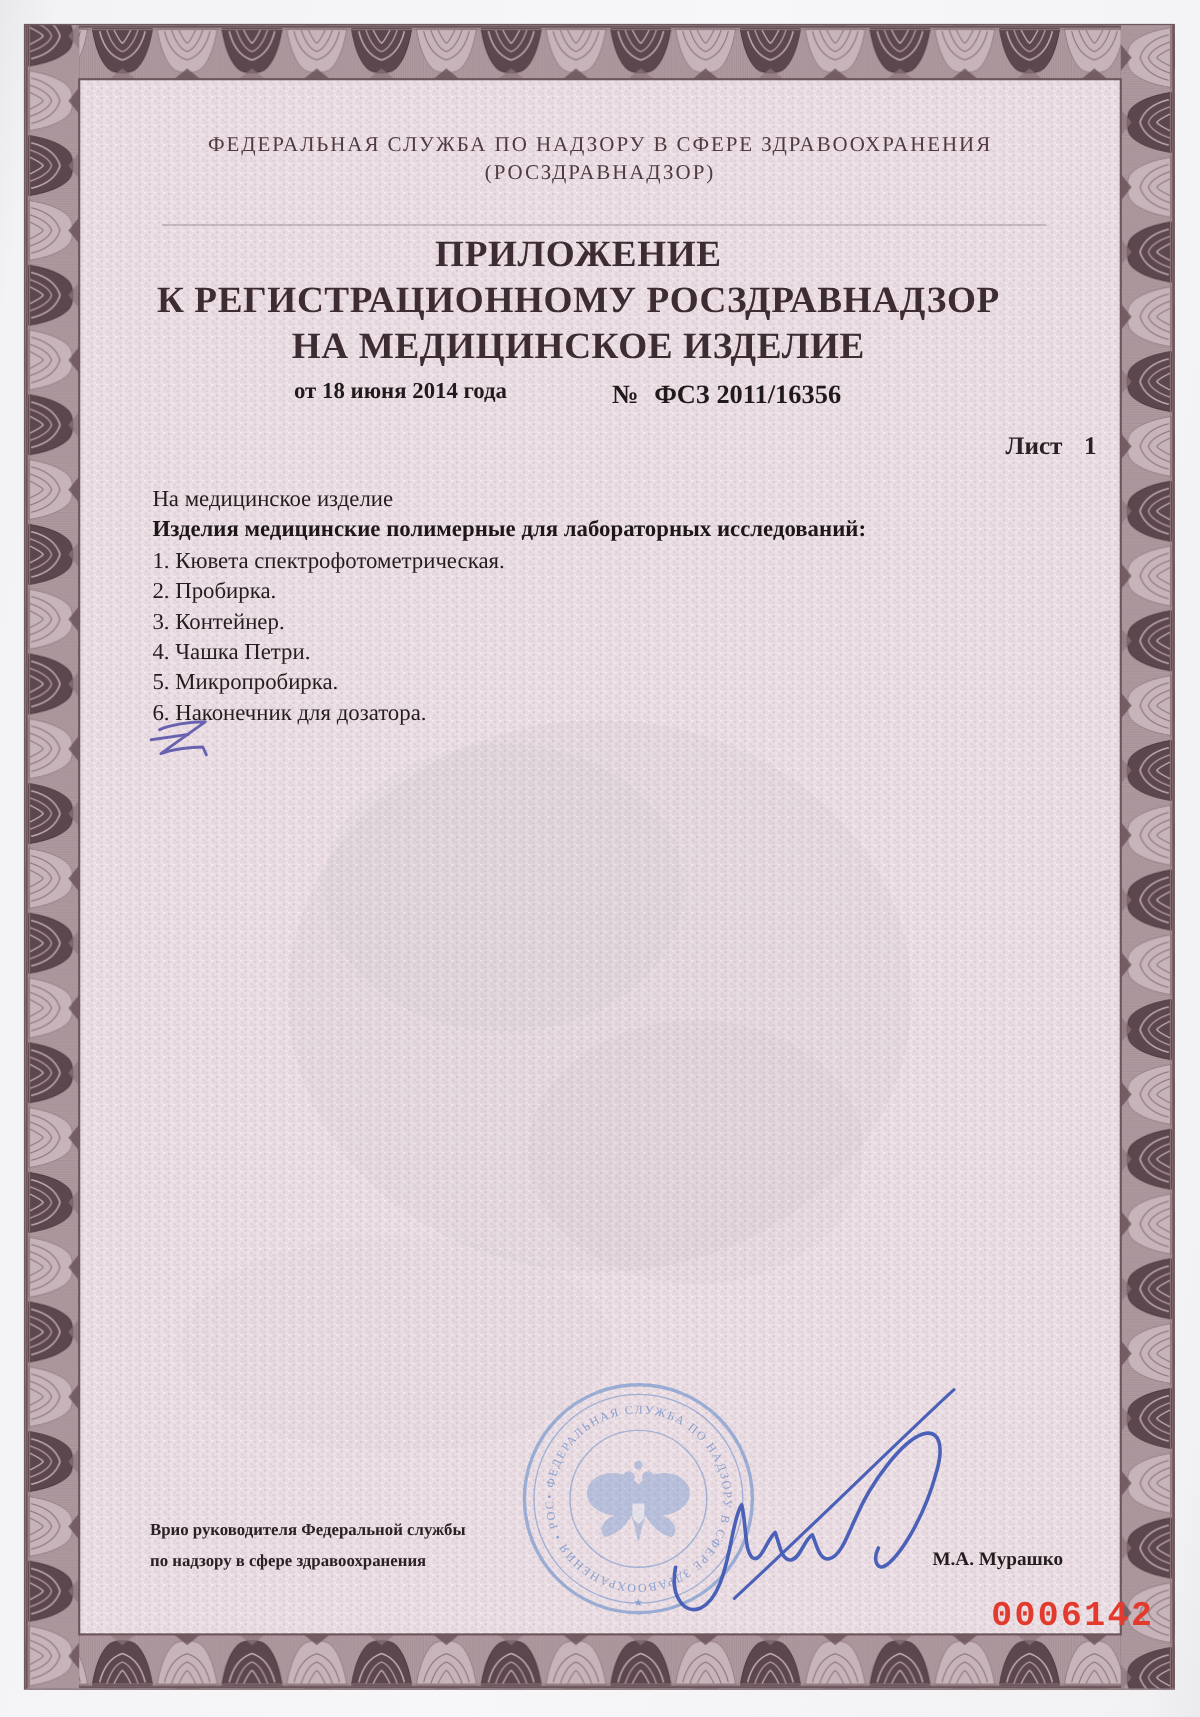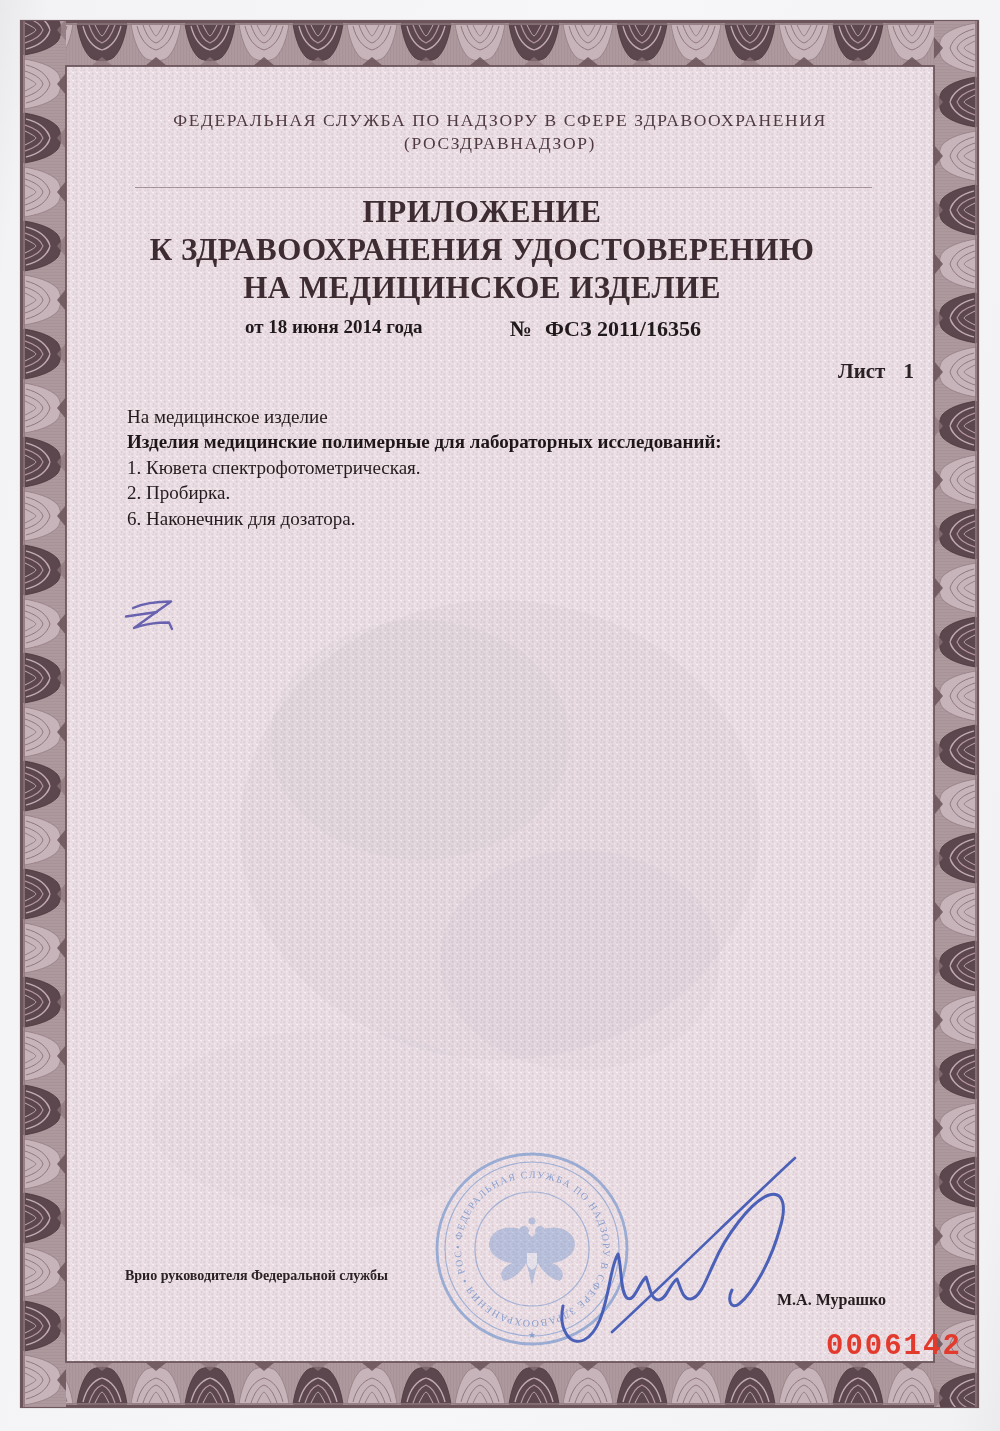--- a/index.html
+++ b/index.html
@@ -143,46 +143,50 @@
   <div class="layer content">
     <div class="agency">
       <div>ФЕДЕРАЛЬНАЯ СЛУЖБА ПО НАДЗОРУ В СФЕРЕ ЗДРАВООХРАНЕНИЯ</div>
       <div>(РОСЗДРАВНАДЗОР)</div>
     </div>
 
     <div class="divider"></div>
 
     <div class="title">
       <div>ПРИЛОЖЕНИЕ</div>
-      <div>К ЗДРАВООХРАНЕНИЯ УДОСТОВЕРЕНИЮ</div>
+      <div>К РЕГИСТРАЦИОННОМУ РОСЗДРАВНАДЗОР</div>
       <div>НА МЕДИЦИНСКОЕ ИЗДЕЛИЕ</div>
     </div>
 
     <div class="date-text">от 18 июня 2014 года</div>
 
     <div class="reg-number">
       <span>№</span>
       <span>ФСЗ 2011/16356</span>
     </div>
 
     <div class="sheet">
       <span>Лист</span>
       <span>1</span>
     </div>
 
     <div class="body-block">
       <div>На медицинское изделие</div>
       <div class="bold">Изделия медицинские полимерные для лабораторных исследований:</div>
       <div>1. Кювета спектрофотометрическая.</div>
       <div>2. Пробирка.</div>
+      <div>3. Контейнер.</div>
+      <div>4. Чашка Петри.</div>
+      <div>5. Микропробирка.</div>
       <div>6. Наконечник для дозатора.</div>
     </div>
 
     <div class="signatory">
       <div>Врио руководителя Федеральной службы</div>
+      <div>по надзору в сфере здравоохранения</div>
     </div>
 
     <div class="signatory-name">М.А. Мурашко</div>
 
     <div class="serial">0006142</div>
   </div>
 
   <svg class="layer ink-svg" width="1000" height="1431" viewBox="0 0 1000 1431" aria-hidden="true">
 
     <g stroke="#5b55aa" stroke-width="2.4" fill="none" stroke-linecap="round" stroke-linejoin="round" opacity="0.9">

